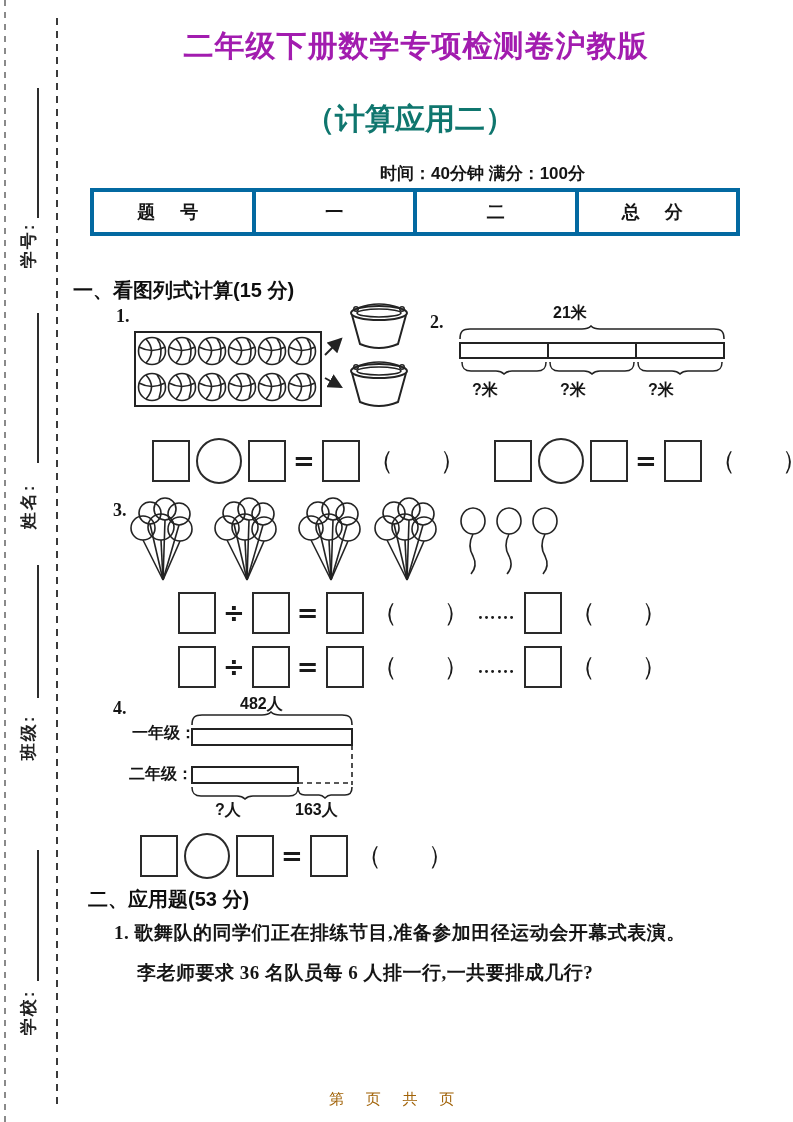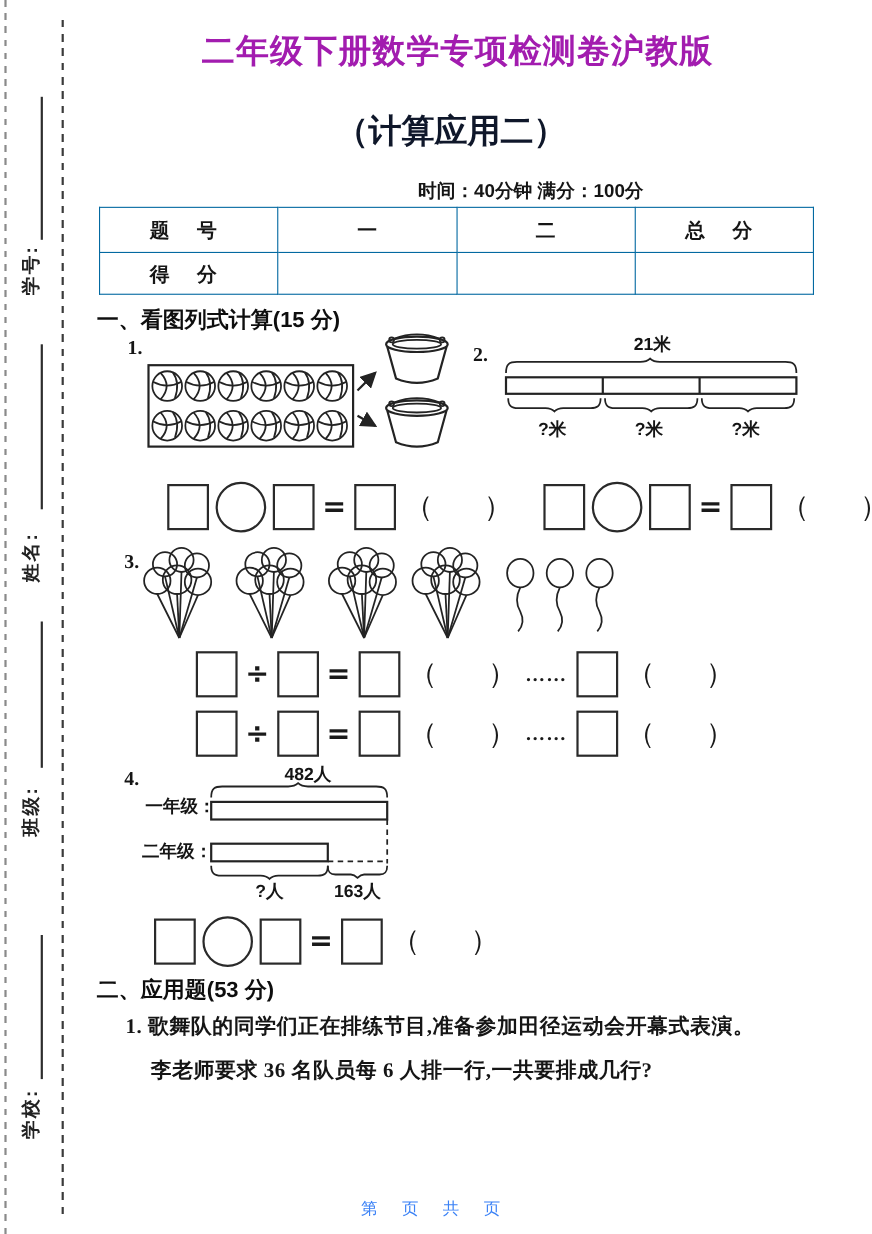--- a/index.html
+++ b/index.html
@@ -25,49 +25,49 @@
 
   
   .title{
     position:absolute;left:76px;width:680px;top:26px;text-align:center;
     font-size:30px;font-weight:bold;letter-spacing:1px;
     font-family:"Liberation Sans","DejaVu Sans",sans-serif;color:#a21caf;
   }
   .subtitle{
     position:absolute;left:70px;width:680px;top:99px;text-align:center;
     font-size:30px;font-weight:bold;
-    font-family:"Liberation Sans","DejaVu Sans",sans-serif;color:#0f172a;
+    font-family:"Liberation Sans","DejaVu Sans",sans-serif;color:#0f766e;
   }
   .meta{
     position:absolute;left:380px;width:360px;top:162px;
     font-size:17px;font-weight:bold;
     font-family:"Liberation Sans","DejaVu Sans",sans-serif;
   }
 
   
   table.score{
     position:absolute;left:90px;top:188px;width:650px;
     border-collapse:collapse;table-layout:fixed;
   }
   table.score td{
-    border:1px solid #0369a1;text-align:center;vertical-align:middle;
+    border:4px solid #0369a1;text-align:center;vertical-align:middle;
     font-size:18px;font-weight:bold;
     font-family:"Liberation Sans","DejaVu Sans",sans-serif;
   }
   table.score tr:nth-child(1) td{height:38px;}
   table.score tr:nth-child(2) td{height:35px;}
   .spread{letter-spacing:10px;}
 
   
   .sec-head{
     position:absolute;font-size:20px;font-weight:bold;
     font-family:"Liberation Sans","DejaVu Sans",sans-serif;color:#0e0e0e;
   }
   .qnum{position:absolute;font-size:18px;font-weight:bold;font-family:"Liberation Serif",serif;}
-  .lbl{position:absolute;font-size:16px;font-weight:bold;text-align:center;
+  .lbl{position:absolute;font-size:16px;font-weight:bold;
        font-family:"Liberation Sans","DejaVu Sans",sans-serif;}
   .lbl-left{text-align:right;}
   .qtext{position:absolute;font-size:19px;font-weight:bold;letter-spacing:0.5px;
          font-family:"Liberation Serif","DejaVu Serif",serif;white-space:nowrap;}
 
   
   svg{position:absolute;overflow:visible;}
   .stroke{stroke:#232323;stroke-width:2;fill:none;}
   .stroke-thin{stroke:#232323;stroke-width:1.6;fill:none;}
 
@@ -77,22 +77,22 @@
   .eq .cir{width:42px;height:42px;border:2.4px solid #2a2a2a;border-radius:50%;background:#fff;}
   .eq .op{font-size:26px;font-weight:bold;line-height:1;
           font-family:"DejaVu Sans",sans-serif;color:#1a1a1a;padding:0 1px;}
   .eq .paren{font-size:26px;line-height:1;color:#1a1a1a;font-family:"Liberation Serif",serif;}
   .eq .paren.open{margin-left:2px;margin-right:40px;}
   .eq .dots{font-size:18px;font-weight:bold;letter-spacing:1px;color:#1a1a1a;margin:0 2px;}
 
   
   .footer{
     position:absolute;left:276px;width:240px;top:1090px;text-align:center;
-    font-size:15px;letter-spacing:9px;color:#3b82f6;
-    font-family:Liberation Sans, sans-serif;
+    font-size:15px;letter-spacing:9px;color:#a16207;
+    font-family:Liberation Serif, serif;
   }
 </style>
 </head>
 <body>
 
 <div class="dash-v faint" style="left:4px;top:0;height:1122px"></div>
 <div class="dash-v" style="left:56px;top:18px;height:1088px"></div>
 
 <div class="blank-line" style="top:88px;height:130px"></div>
 <div class="vlabel" style="top:234px">学号:</div>
@@ -111,30 +111,24 @@
 <div class="meta">时间：40分钟  满分：100分</div>
 
 <table class="score">
   <tbody>
       <tr>
     <td class="spread">题 号</td>
     <td>一</td>
     <td>二</td>
     <td class="spread">总 分</td>
   </tr>
-  <tr>
-    <td class="spread">得 分</td>
-    <td></td>
-    <td></td>
-    <td></td>
-  </tr>
 </tbody>
   </table>
 
-<div class="sec-head" style="left:88px;top:277px">一、看图列式计算(15 分)</div>
+<div class="sec-head" style="left:73px;top:277px">一、看图列式计算(15 分)</div>
 
 <div class="qnum" style="left:116px;top:306px">1.</div>
 <svg style="left:133px;top:298px" width="282" height="120" viewBox="0 0 282 120">
   <defs>
     <marker id="ah" viewBox="0 0 10 10" refX="8.5" refY="5" markerWidth="7.5" markerHeight="7.5" orient="auto-start-reverse">
       <path d="M0,0 L10,5 L0,10 z" fill="#232323"></path>
     </marker>
     <g id="ball">
       <circle cx="0" cy="0" r="13.5" class="stroke-thin"></circle>
       <path d="M-6,-12 Q5,0 -6,12" class="stroke-thin"></path>

